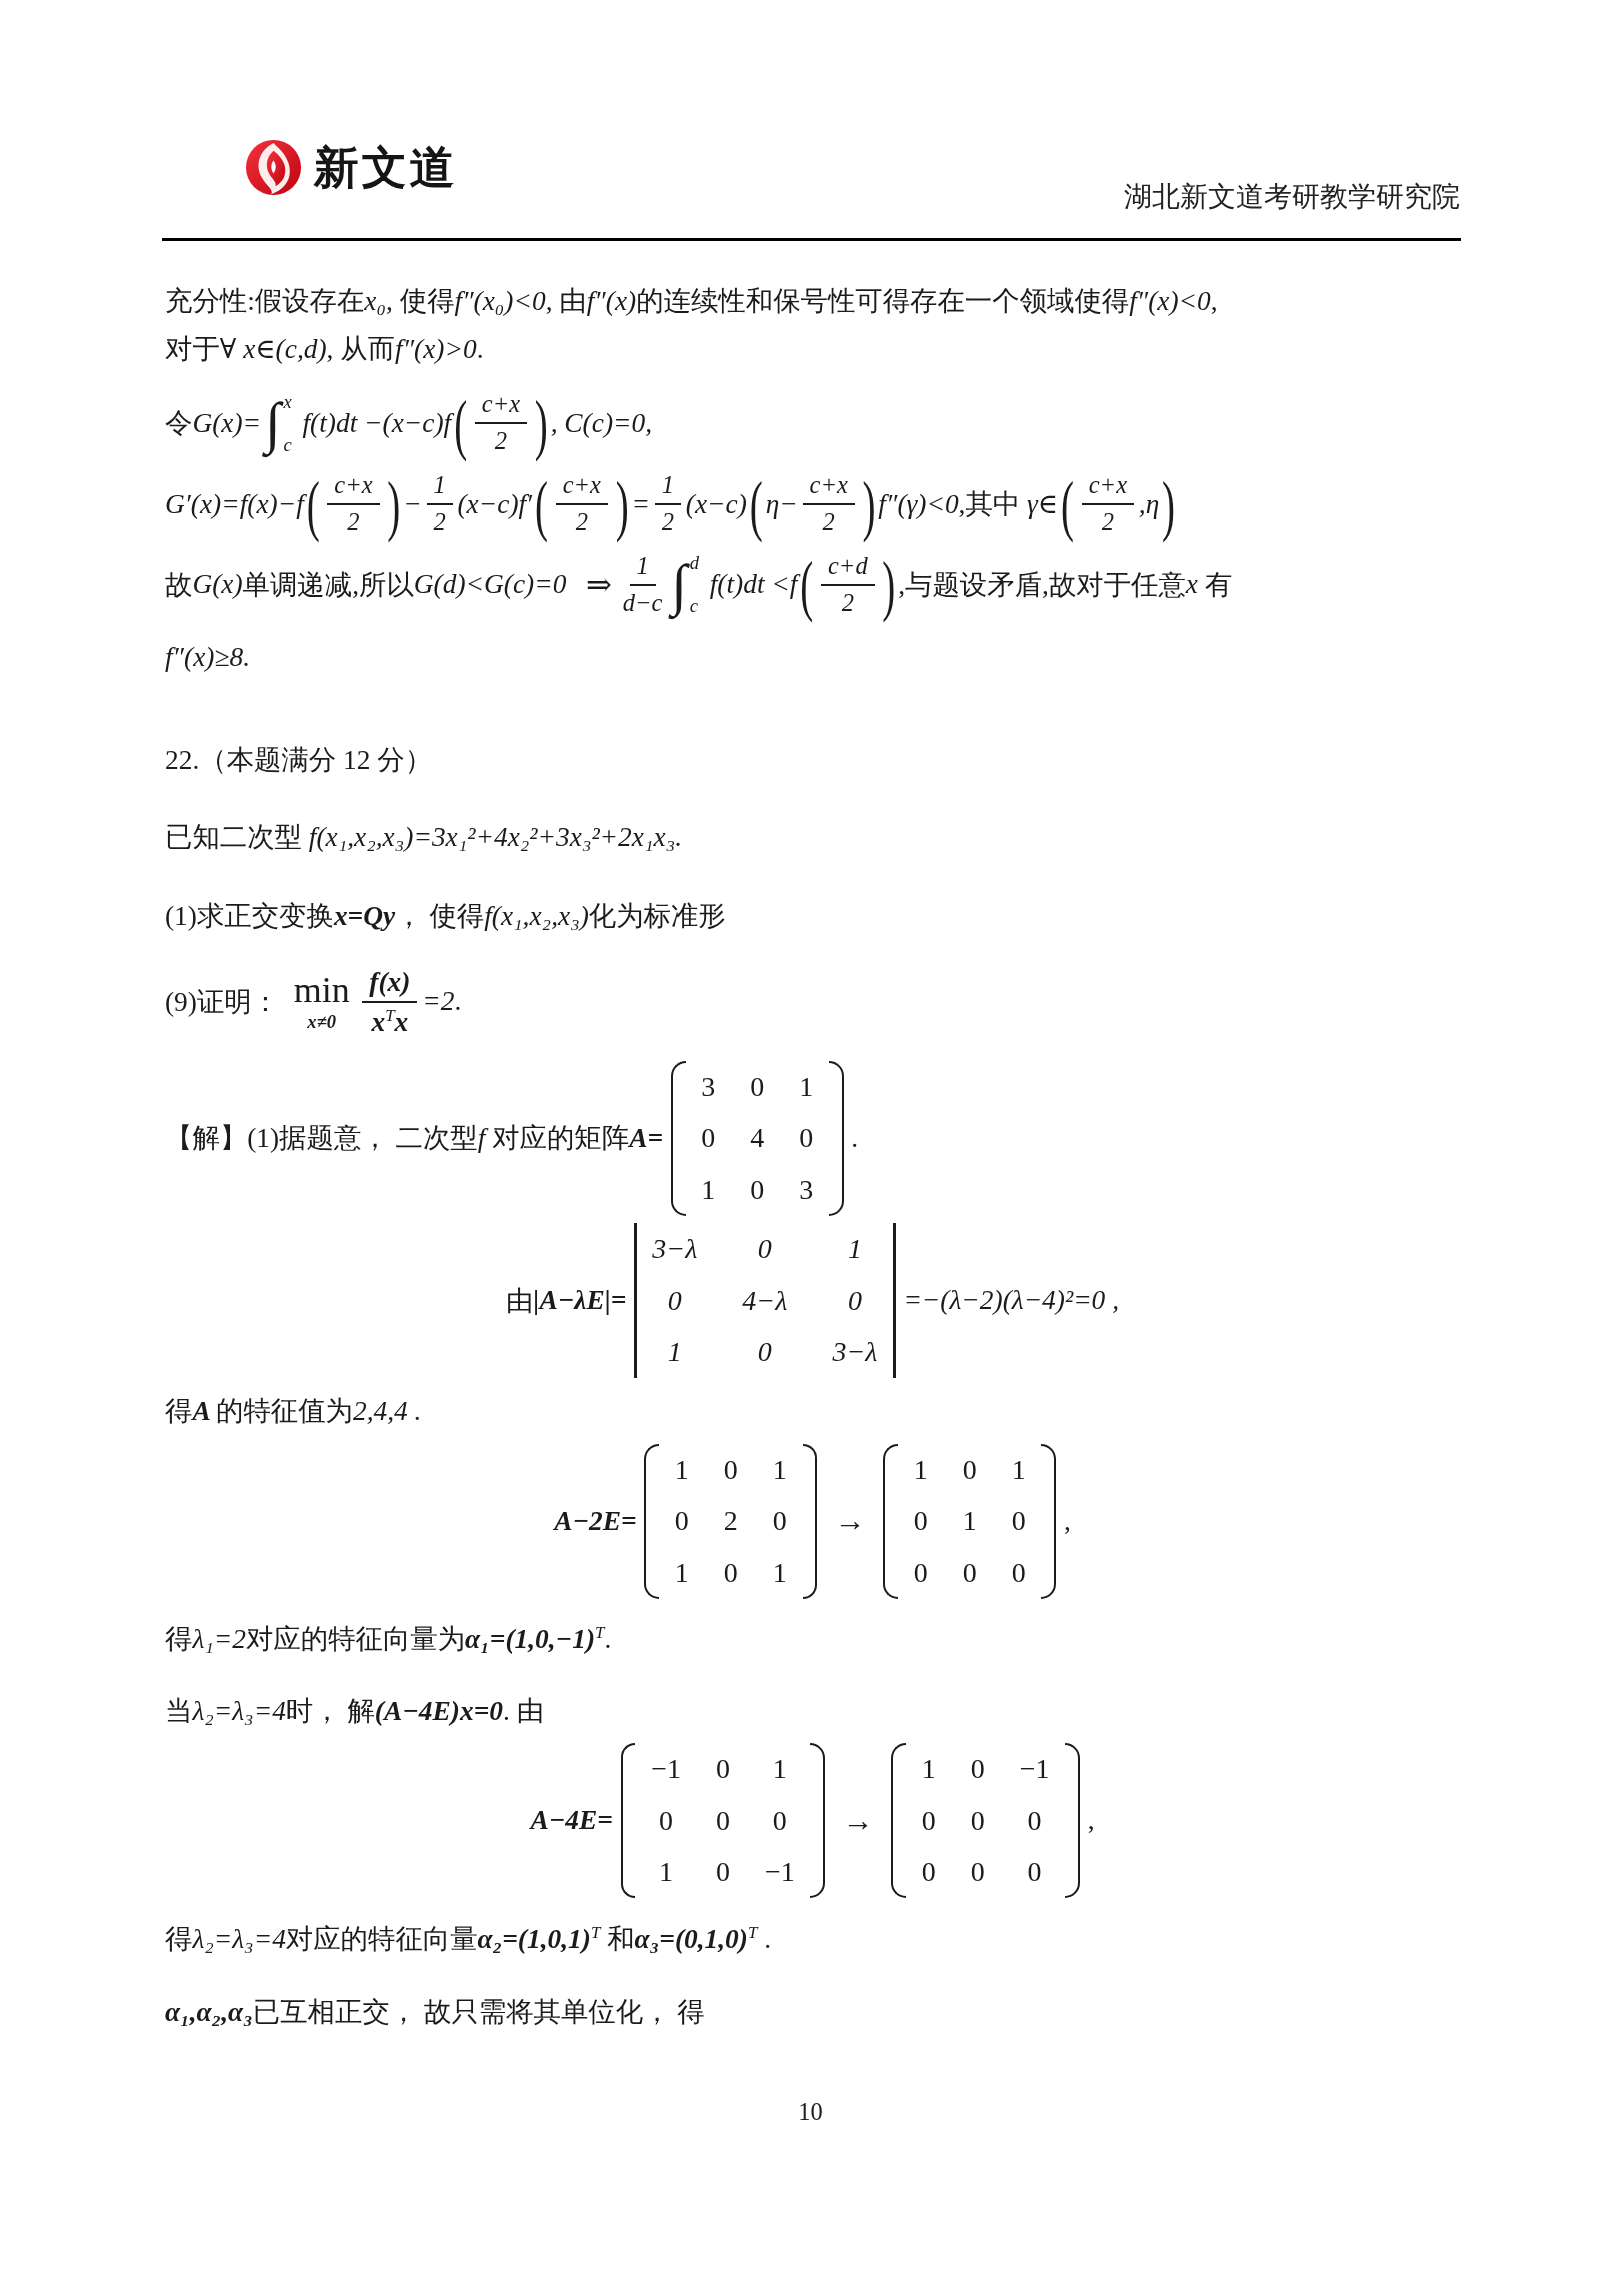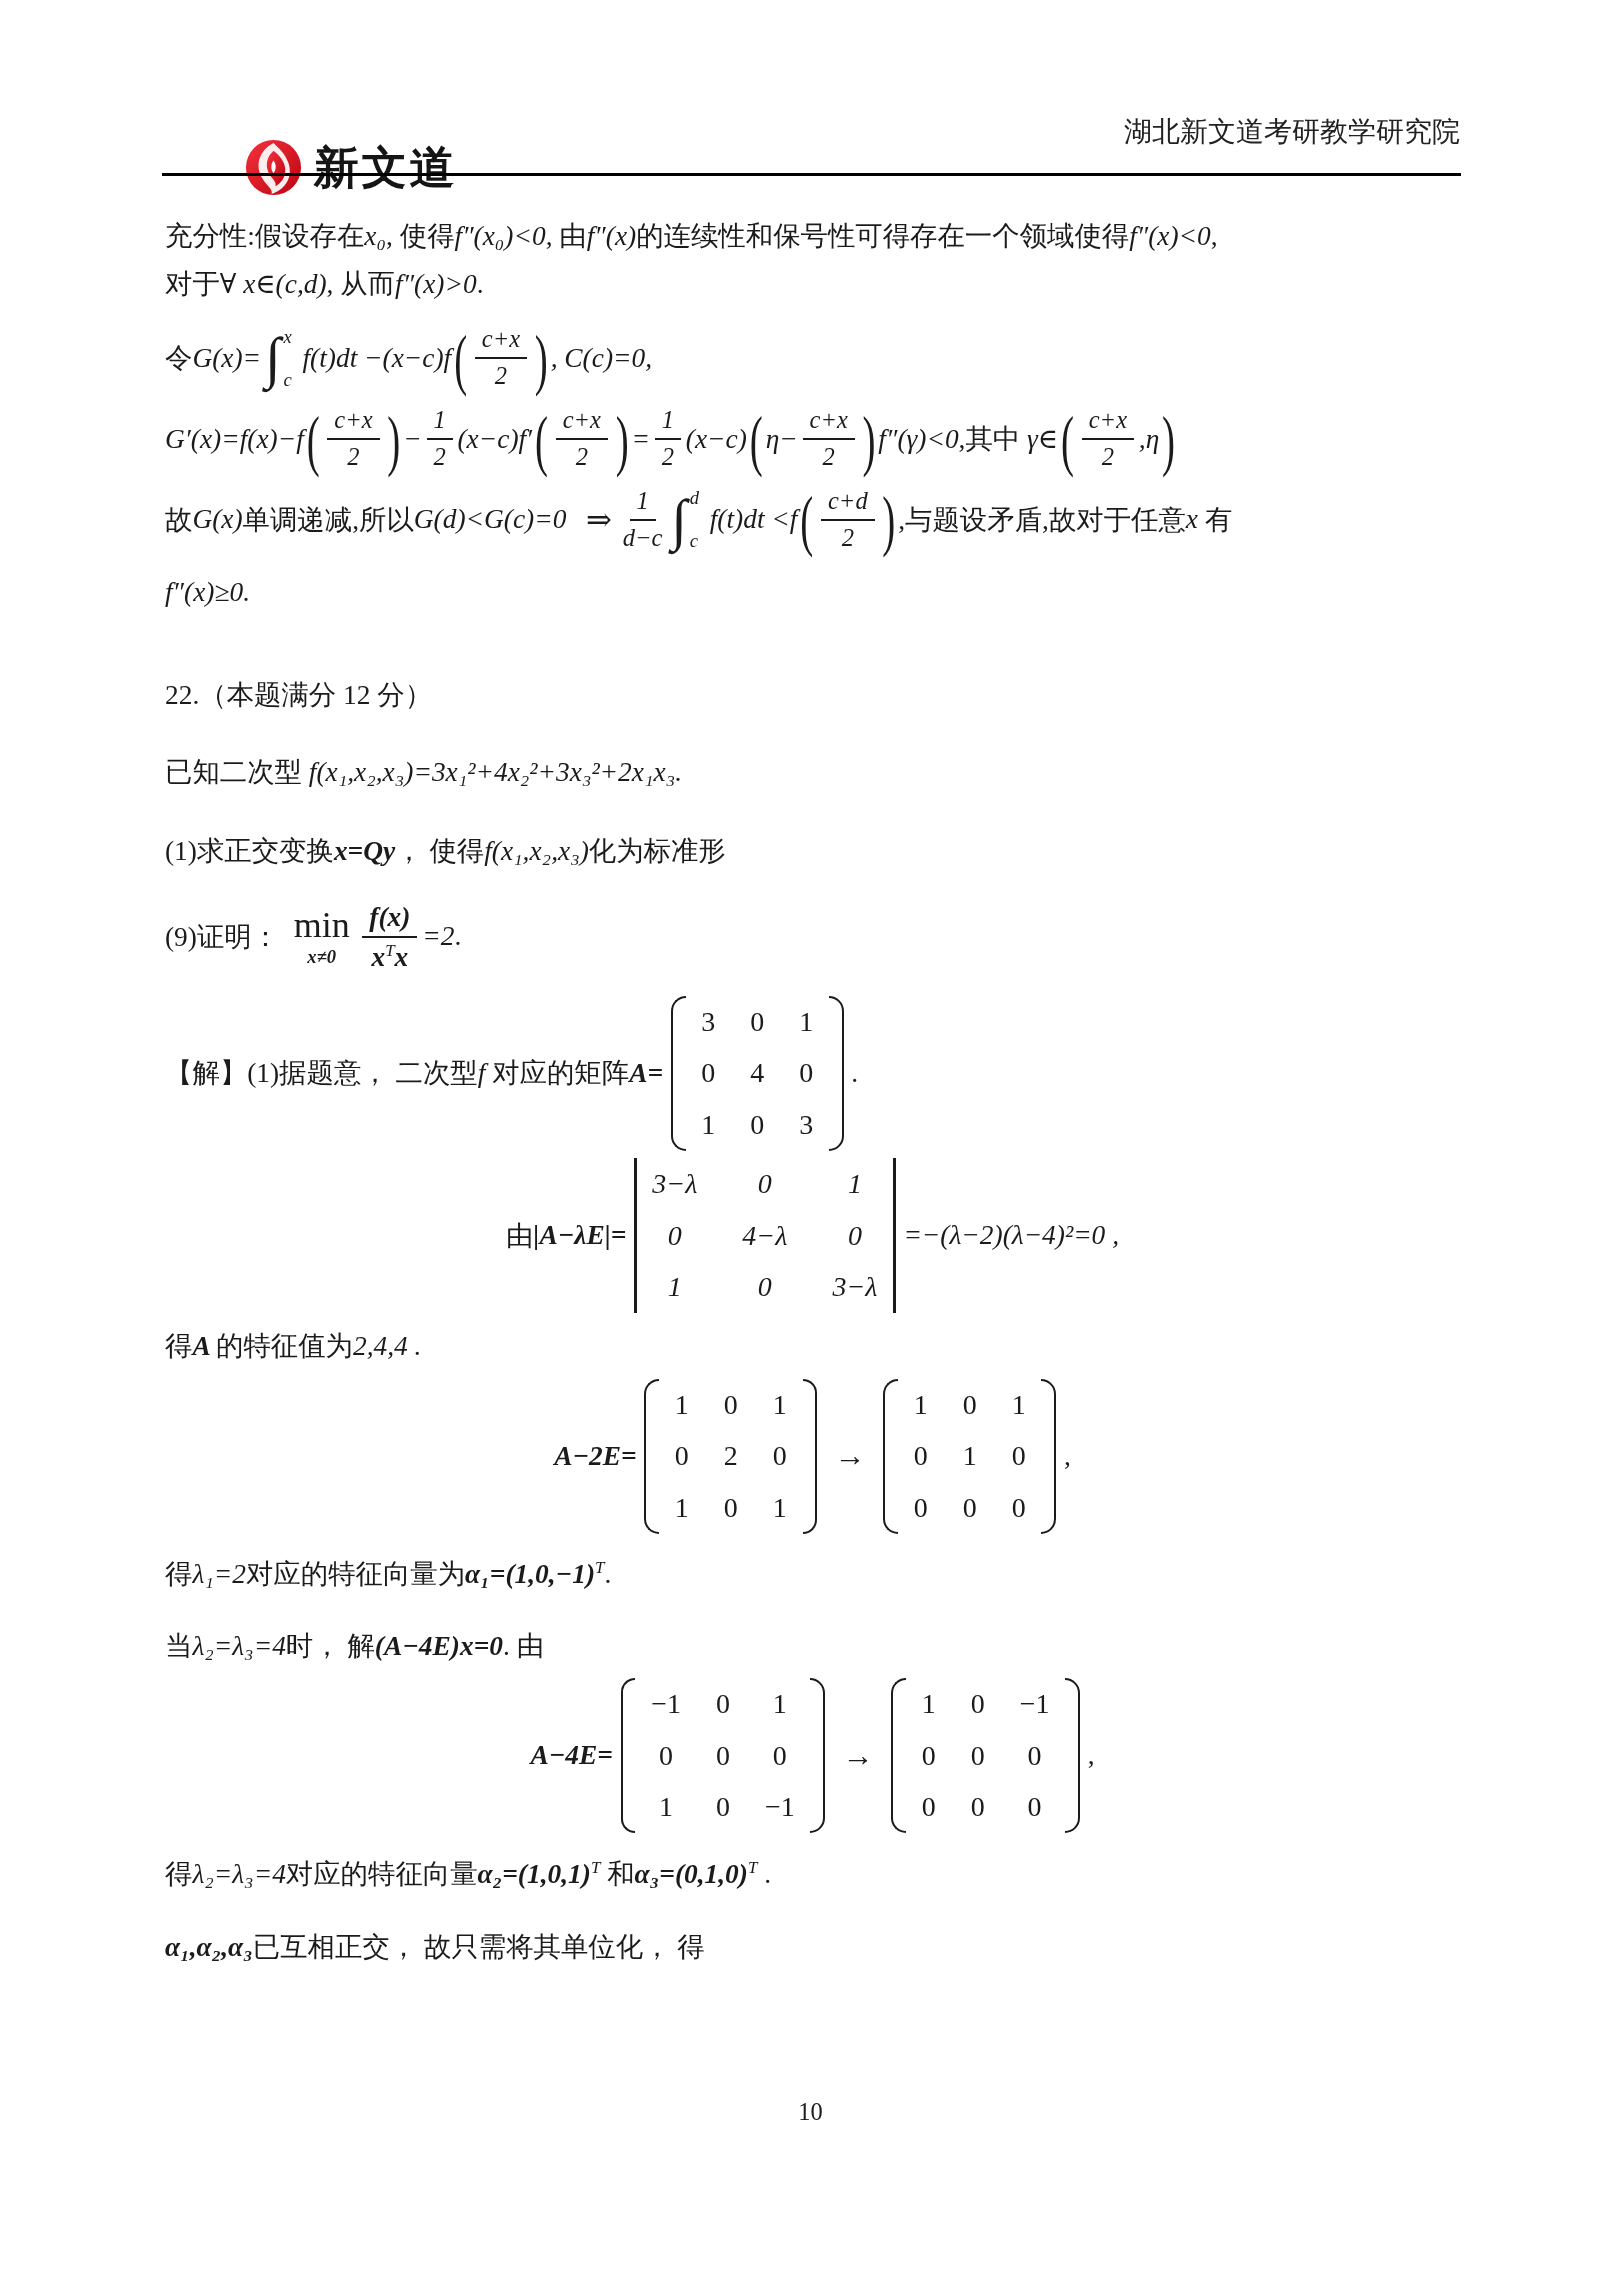--- a/index.html
+++ b/index.html
@@ -3,21 +3,21 @@
 <meta charset="utf-8">
 <style>
   html,body{margin:0;padding:0;}
   body{
     width:1621px;height:2293px;position:relative;background:#ffffff;
     font-family:"Liberation Serif","DejaVu Serif",serif;color:#1b1b1b;
     overflow:hidden;
   }
   span{white-space:pre-wrap;}
   
-  .header{position:relative;height:176px;text-align:right;}
+  .header{position:relative;height:241px;text-align:right;}
   .logo{position:absolute;left:243px;top:137px;display:flex;align-items:center;}
   .logo-text{font-family:"Liberation Sans","DejaVu Sans",sans-serif;font-weight:900;
     font-size:45px;letter-spacing:2.9px;color:#151515;margin-left:9.8px;}
   .org{position:absolute;right:161px;bottom:25.5px;font-size:28px;color:#222;}
   .rule{position:absolute;left:162px;right:160px;bottom:0;height:2.9px;background:#000;}
   
   .main{padding:31px 161px 0 165px;}
   .tline{font-size:27.4px;line-height:1.75;}
   .fline{display:flex;align-items:center;font-size:27.4px;}
   .fline.center{justify-content:center;}
@@ -145,21 +145,21 @@
     </span>
     <span class="m"> f(t)dt &lt;f</span>
     <span class="bigp">(</span>
     <span class="frac"><span class="fn">c+d</span><span class="fd">2</span></span>
     <span class="bigp">)</span>
     <span class="cjk">,与题设矛盾,故对于任意</span>
     <span class="m">x</span>
     <span class="cjk"> 有</span>
   </div>
   <div class="tline" style="margin-top:15.7px;">
-    <span class="m">f″(x)≥0.</span>
+    <span class="m">f″(x)≥8.</span>
   </div>
 
   <div class="tline" style="margin-top:55px;">
     <span class="cjk">22.（本题满分 12 分）</span>
   </div>
   <div class="tline" style="margin-top:29px;">
     <span class="cjk">已知二次型 </span><span class="m">f(x₁,x₂,x₃)=3x₁²+4x₂²+3x₃²+2x₁x₃.</span>
   </div>
   <div class="tline" style="margin-top:31px;">
     <span class="cjk">(1)求正交变换</span><span class="mb">x=Qy</span><span class="cjk">， 使得</span><span class="m">f(x₁,x₂,x₃)</span><span class="cjk">化为标准形</span>

